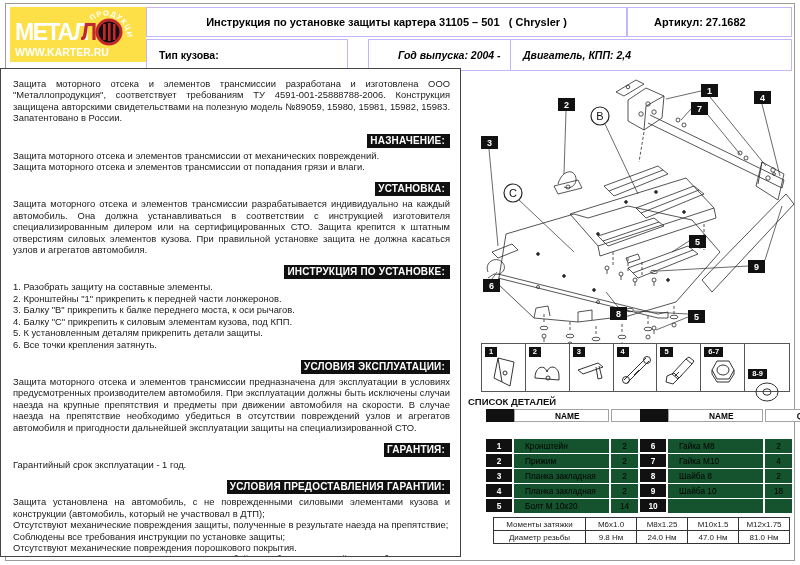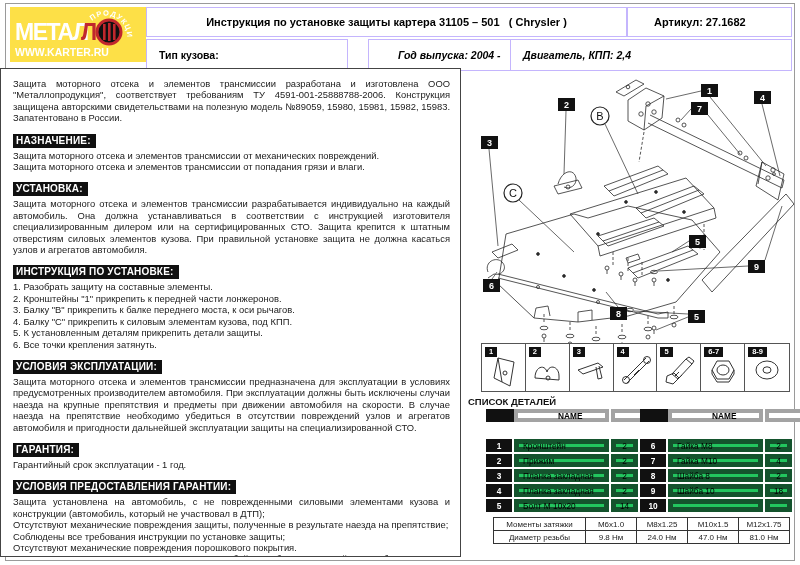--- a/index.html
+++ b/index.html
@@ -17,46 +17,46 @@
   .row2{top:39px;height:32px;font-weight:bold;font-size:10.5px;}
   .body-cell{left:146px;width:202px;padding-left:12px;}
   .year-cell{left:368px;width:162px;padding-left:29px;font-style:italic;}
   .engine-cell{left:510px;width:282px;padding-left:12px;font-style:italic;}
 
   
   .doc-box{position:absolute;left:0;top:68px;width:461px;height:489px;border:1px solid #444;
         box-sizing:border-box;padding:9px 10px 0 12px;overflow:hidden;background:#fff;}
   .para{font-size:9.4px;line-height:11.4px;color:#1a1a1a;white-space:pre-line;margin:0 0 6px 0;}
   .para.just{text-align:justify;}
-  .sec-h-wrap{margin:3px 0 2px 0;}
+  .sec-h-wrap{margin:3px 0 2px 0;text-align:right;}
   .sec-h{display:inline-block;background:#101010;color:#fff;font-weight:bold;font-size:10px;
         padding:1px 5px 2px 3px;letter-spacing:.2px;}
 
   
   .diagram{position:absolute;left:478px;top:66px;width:316px;height:278px;}
 
   
   .strip{position:absolute;left:481px;top:343px;width:309px;height:49px;border:1px solid #555;
         display:grid;grid-template-columns:repeat(7,1fr);box-sizing:border-box;background:#fff;}
   .strip-cell{border-right:1px solid #555;position:relative;}
-  .strip-cell:last-child{border-right:none;}
+  .strip-cell:last-child{border-right:none;margin-top:22px;}
   .strip-label{position:absolute;left:3px;top:3px;background:#111;color:#fff;font-weight:bold;
         font-size:7.5px;padding:1px 4px;line-height:8px;}
   .strip-cell svg{position:absolute;left:2px;top:6px;}
 
   
   .plist-title{position:absolute;left:468px;top:396px;font-weight:bold;font-size:9.5px;color:#111;}
   .ptable{position:absolute;top:409px;width:150px;display:grid;
         grid-template-columns:26px 95px 27px;grid-auto-rows:13px;row-gap:2px;column-gap:2px;
         font-size:8.3px;}
   .ptable.left{left:486px;} .ptable.right{left:640px;}
   .pnum,.phno{background:#111;color:#fff;font-weight:bold;display:flex;align-items:center;justify-content:center;}
-  .phname,.phqty{border:4px solid #a3a3a3;font-weight:bold;display:flex;align-items:center;box-sizing:border-box;background:#fff;}
+  .phname,.phqty{border:1px solid #a3a3a3;font-weight:bold;display:flex;align-items:center;box-sizing:border-box;background:#fff;}
   .phname{padding-left:4px;} .phqty{justify-content:center;}
-  .pname,.pqty{border:5px solid #14532d;display:flex;align-items:center;box-sizing:border-box;background:#22c55e;}
+  .pname,.pqty{border:7px solid #14532d;display:flex;align-items:center;box-sizing:border-box;background:#4d7c0f;}
   .pname{padding-left:4px;} .pqty{justify-content:center;}
   .hdr-row{grid-row:1;padding-left:40px;} .spacer{height:2px;}
 
   
   .torque{position:absolute;left:494px;top:518px;display:grid;
         grid-template-columns:92px 51px 51px 51px 51px;grid-auto-rows:13px;
         font-size:8px;color:#222;}
   .torque div{border:1px solid #333;margin:-1px 0 0 -1px;display:flex;align-items:center;justify-content:center;background:#fff;}
 
   svg text{font-family:"Liberation Sans",sans-serif;}

